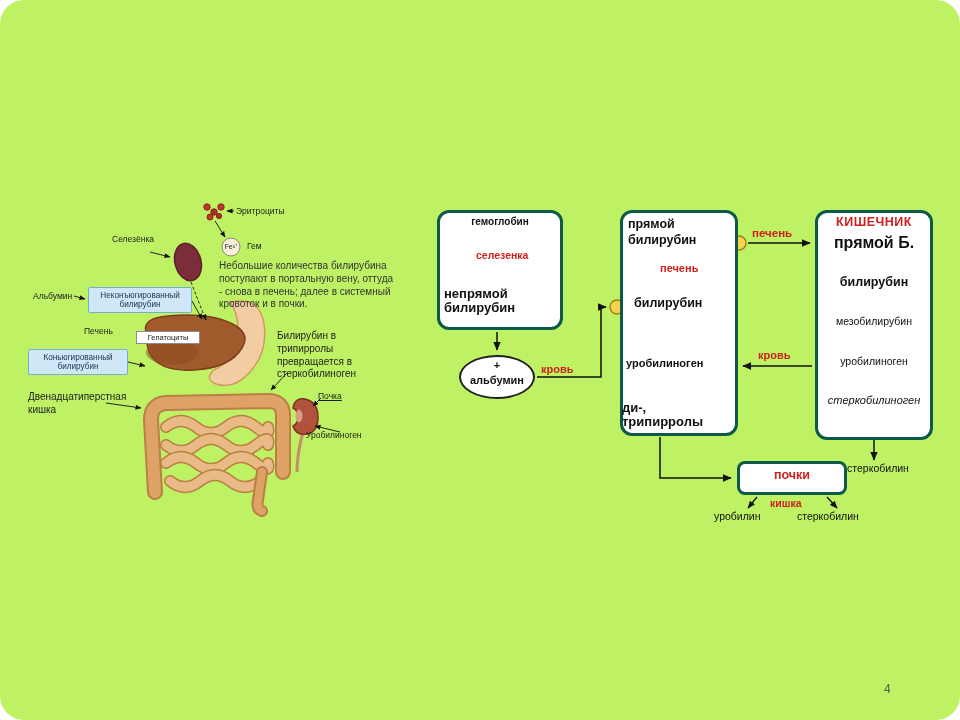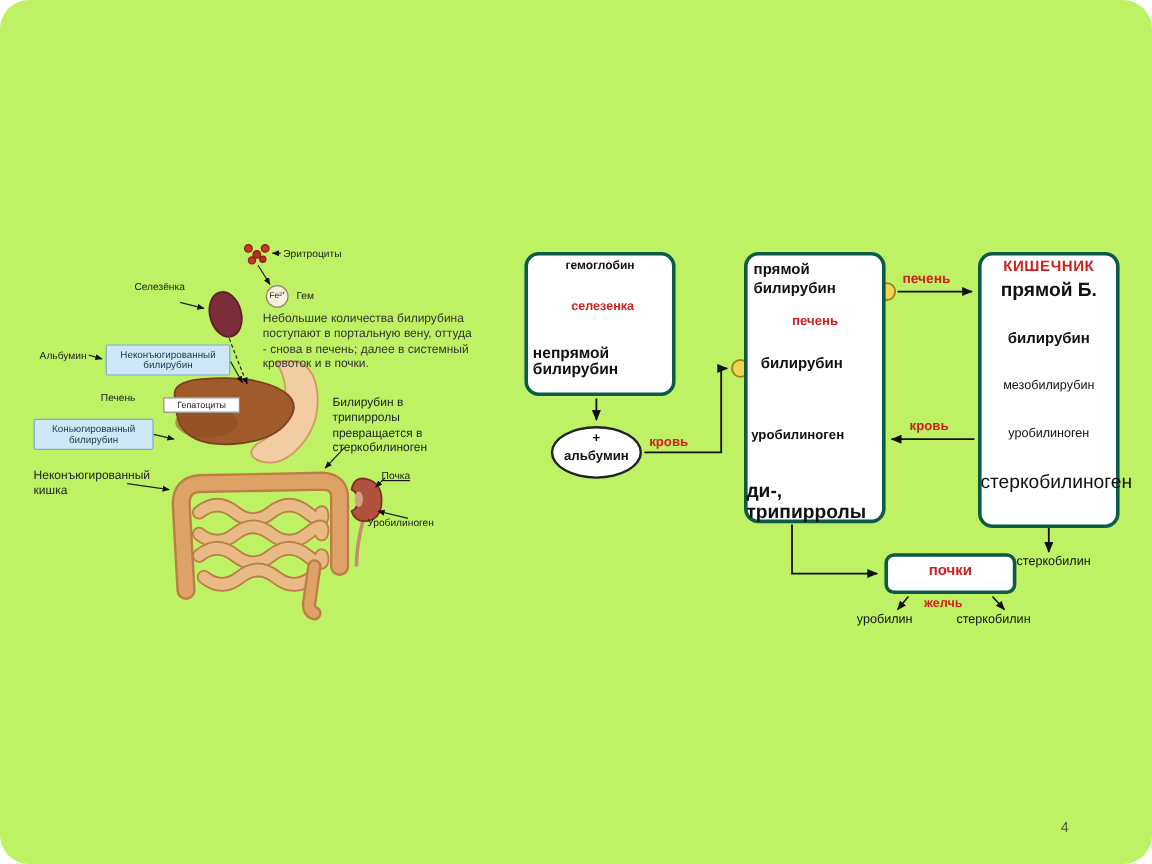--- a/index.html
+++ b/index.html
@@ -133,21 +133,21 @@
     <div class="lbl" style="left:112px; top:234px;text-align:right;">Селезёнка</div>
     <div class="lbl" style="left:222px; top:243px; width:18px; text-align:center; font-size:7px;">Fe²⁺</div>
     <div class="lbl" style="left:247px; top:241px;">Гем</div>
     <div class="note" style="left:219px; top:260px; width:180px;">Небольшие количества билирубина поступают в портальную вену, оттуда - снова в печень; далее в системный кровоток и в почки.</div>
     <div class="lbl" style="left:33px; top:291px;">Альбумин</div>
     <div class="bluebox" style="left:88px; top:287px; width:104px; height:26px;">Неконъюгированный билирубин</div>
     <div class="lbl" style="left:84px; top:326px;">Печень</div>
     <div class="whitebox" style="left:136px; top:331px; width:64px; height:13px;">Гепатоциты</div>
     <div class="bluebox" style="left:28px; top:349px; width:100px; height:26px;">Коньюгированный билирубин</div>
     <div class="note" style="left:277px; top:330px; width:100px; color:#222;">Билирубин в трипирролы превращается в стеркобилиноген</div>
-    <div class="note" style="left:28px; top:391px; width:104px; color:#222;">Неконъюгированный кишка</div>
+    <div class="note" style="left:28px; top:391px; width:104px; color:#222;">Двенадцатиперстная кишка</div>
     <div class="lbl" style="left:318px; top:391px;text-decoration:underline;">Почка</div>
     <div class="lbl" style="left:306px; top:430px;">Уробилиноген</div>
   </div>
 
   <div class="abs">
 
     <div class="flowbox" style="left:437px; top:210px; width:126px; height:120px;"></div>
     <div class="ft ftc" style="left:441px; top:216px; width:118px; font-size:10px;">гемоглобин</div>
     <div class="ft red" style="left:476px; top:250px; font-size:10.5px;">селезенка</div>
     <div class="ft" style="left:444px; top:287px; font-size:13px;">непрямой</div>
@@ -157,35 +157,35 @@
     <div class="ft ftc" style="left:459px; top:359px; width:76px; font-size:11px;">+</div>
     <div class="ft ftc" style="left:459px; top:374px; width:76px; font-size:11px;">альбумин</div>
     <div class="ft red" style="left:541px; top:363px; font-size:11px;">кровь</div>
 
     <div class="flowbox" style="left:620px; top:210px; width:118px; height:226px;"></div>
     <div class="ft" style="left:628px; top:218px;text-align:center;">прямой</div>
     <div class="ft" style="left:628px; top:234px;">билирубин</div>
     <div class="ft red" style="left:660px; top:262px; font-size:11px;">печень</div>
     <div class="ft" style="left:634px; top:297px;">билирубин</div>
     <div class="ft" style="left:626px; top:357px; font-size:11px;">уробилиноген</div>
-    <div class="ft" style="left:622px; top:401px; font-size:16px;">ди-, трипирролы</div>
+    <div class="ft" style="left:622px; top:401px; font-size:13px;">ди-, трипирролы</div>
 
     <div class="ft red" style="left:752px; top:227px; font-size:11.5px;">печень</div>
     <div class="ft red" style="left:758px; top:349px; font-size:11px;">кровь</div>
 
     <div class="flowbox" style="left:815px; top:210px; width:118px; height:230px;"></div>
     <div class="ft ftc red" style="left:817px; top:216px; width:114px; letter-spacing:0.5px;">КИШЕЧНИК</div>
     <div class="ft ftc" style="left:817px; top:234px; width:114px; font-size:16px;">прямой Б.</div>
     <div class="ft ftc" style="left:817px; top:276px; width:114px;">билирубин</div>
     <div class="ft ftc" style="left:817px; top:316px; width:114px; font-size:10.5px; font-weight:normal;">мезобилирубин</div>
     <div class="ft ftc" style="left:817px; top:356px; width:114px; font-size:10.5px; font-weight:normal;">уробилиноген</div>
-    <div class="ft ftc" style="left:817px; top:394px; width:114px; font-size:16px; font-weight:normal;">стеркобилиноген</div>
+    <div class="ft ftc" style="left:817px; top:394px; width:114px; font-size:11px; font-weight:normal;font-style:italic;">стеркобилиноген</div>
     <div class="ft ftc" style="left:828px; top:463px; width:100px; font-size:10.5px; font-weight:normal;">стеркобилин</div>
 
     <div class="flowbox" style="left:737px; top:461px; width:110px; height:34px; border-radius:8px;"></div>
     <div class="ft ftc red" style="left:737px; top:469px; width:110px;">почки</div>
-    <div class="ft red" style="left:770px; top:498px; font-size:10.5px;">желчь</div>
+    <div class="ft red" style="left:770px; top:498px; font-size:10.5px;">кишка</div>
     <div class="ft" style="left:714px; top:511px; font-size:10.5px; font-weight:normal;">уробилин</div>
     <div class="ft" style="left:797px; top:511px; font-size:10.5px; font-weight:normal;">стеркобилин</div>
   </div>
 
   <div class="pagenum" style="left:884px; top:682px;">4</div>
 </div>
 
 </body></html>

